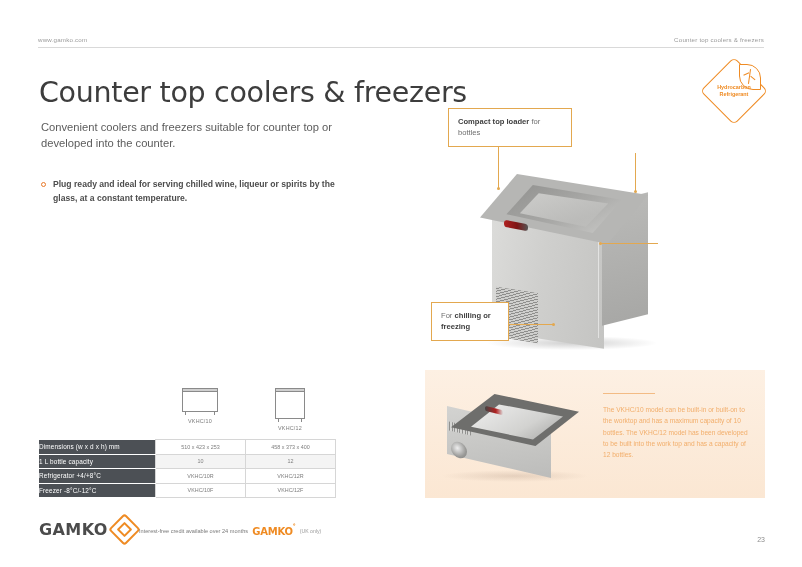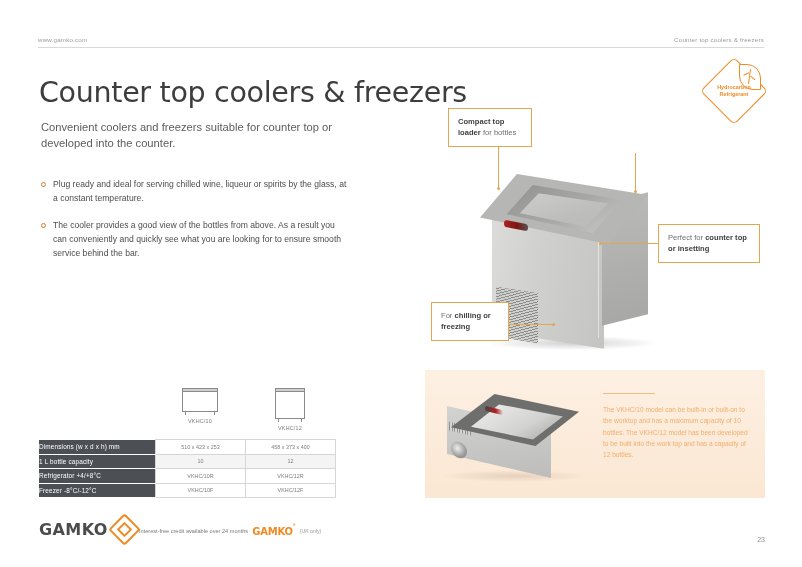--- a/index.html
+++ b/index.html
@@ -27,21 +27,21 @@
     letter-spacing:-.3px;line-height:1.05;
     font-family:"DejaVu Sans", sans-serif;
   }
   .subtitle{
     position:absolute;left:41px;top:119px;width:345px;
     font-size:11.2px;color:#5c5c5c;line-height:1.45;
   }
 
   
   .bullets{position:absolute;left:41px;top:178px;width:310px;}
-  .bullet{display:flex;margin-bottom:13px;}
+  .bullet{display:flex;margin-bottom:13px;font-weight:bold;}
   .bullet-mark{
     width:12px;flex:0 0 12px;padding-top:3px;
     font-size:8px;color:#e8792a;font-weight:700;line-height:1;
   }
   .bullet-mark span{
     display:inline-block;width:5px;height:5px;border-radius:50%;
     border:1.4px solid #e8792a;box-sizing:border-box;
   }
   .bullet-txt{font-size:8.6px;color:#4d4d4d;line-height:1.62;}
 
@@ -137,21 +137,21 @@
     font-size:7.6px;color:#6e6e6e;line-height:1.5;
     padding:7px 9px;box-sizing:border-box;
   }
   .callout b{color:#3f3f3f;font-weight:700;}
   .leader{position:absolute;background:#e3a84f;}
   .leader-dot{
     position:absolute;width:3px;height:3px;border-radius:50%;
     background:#e3a84f;
   }
 
-  #co-compact{left:448px;top:108px;width:84px;}
+  #co-compact{left:448px;top:108px;width:124px;}
   #co-quick{left:580px;top:120px;width:110px;}
   #co-perfect{left:658px;top:224px;width:102px;}
   #co-chill{left:431px;top:302px;width:78px;}
 
   
   .flex-panel{
     position:absolute;left:425px;top:370px;width:340px;height:128px;
     background:linear-gradient(180deg,#fdf0e3 0%,#fbe7d3 100%);
   }
   .flex-img{
@@ -264,24 +264,20 @@
     <div class="hdr-rule"></div>
   </div>
 
   <div class="title">Counter top coolers &amp; freezers</div>
   <div class="subtitle">Convenient coolers and freezers suitable for counter top or developed into the counter.</div>
 
   <div class="bullets">
     <div class="bullet">
       <div class="bullet-mark"><span></span></div>
       <div class="bullet-txt">Plug ready and ideal for serving chilled wine, liqueur or spirits by the glass, at a constant temperature.</div>
-    </div>
-    <div class="bullet">
-      <div class="bullet-mark"><span></span></div>
-      <div class="bullet-txt">The cooler provides a good view of the bottles from above. As a result you can conveniently and quickly see what you are looking for to ensure smooth service behind the bar.</div>
     </div>
   </div>
 
   <div class="photo">
     <div class="cab-shadow"></div>
     <div class="cab-front"></div>
     <div class="cab-side"></div>
     <div class="cab-grille"></div>
     <div class="cab-seam"></div>
     <div class="cab-top"></div>
@@ -297,23 +293,20 @@
   <div class="leader-dot" style="left:633.5px;top:190px;"></div>
 
   <div class="leader" style="left:600px;top:243px;width:58px;height:1px;"></div>
   <div class="leader-dot" style="left:599px;top:242px;"></div>
 
   <div class="leader" style="left:509px;top:324px;width:45px;height:1px;"></div>
   <div class="leader-dot" style="left:552px;top:323px;"></div>
 
   <div class="callout" id="co-compact">
     <b>Compact top loader</b><span> for bottles</span>
-  </div>
-  <div class="callout" id="co-perfect">
-    <span>Perfect for </span><b>counter top or insetting</b>
   </div>
   <div class="callout" id="co-chill">
     <span>For </span><b>chilling or freezing</b>
   </div>
 
   <div class="hc-badge">
     <div class="hc-dia"></div>
     <div class="hc-leaf">
         <i></i>
       </div>

